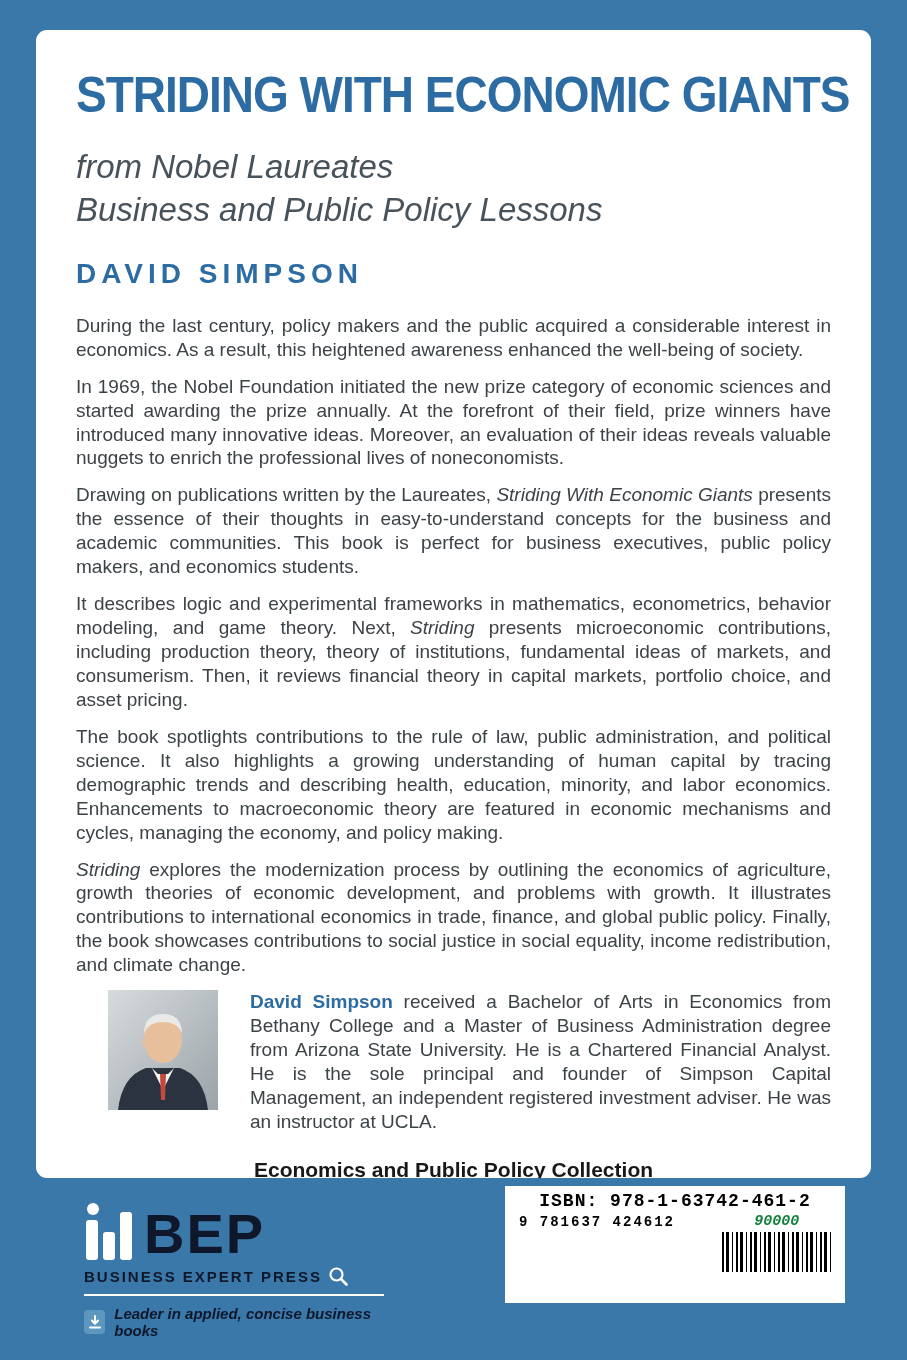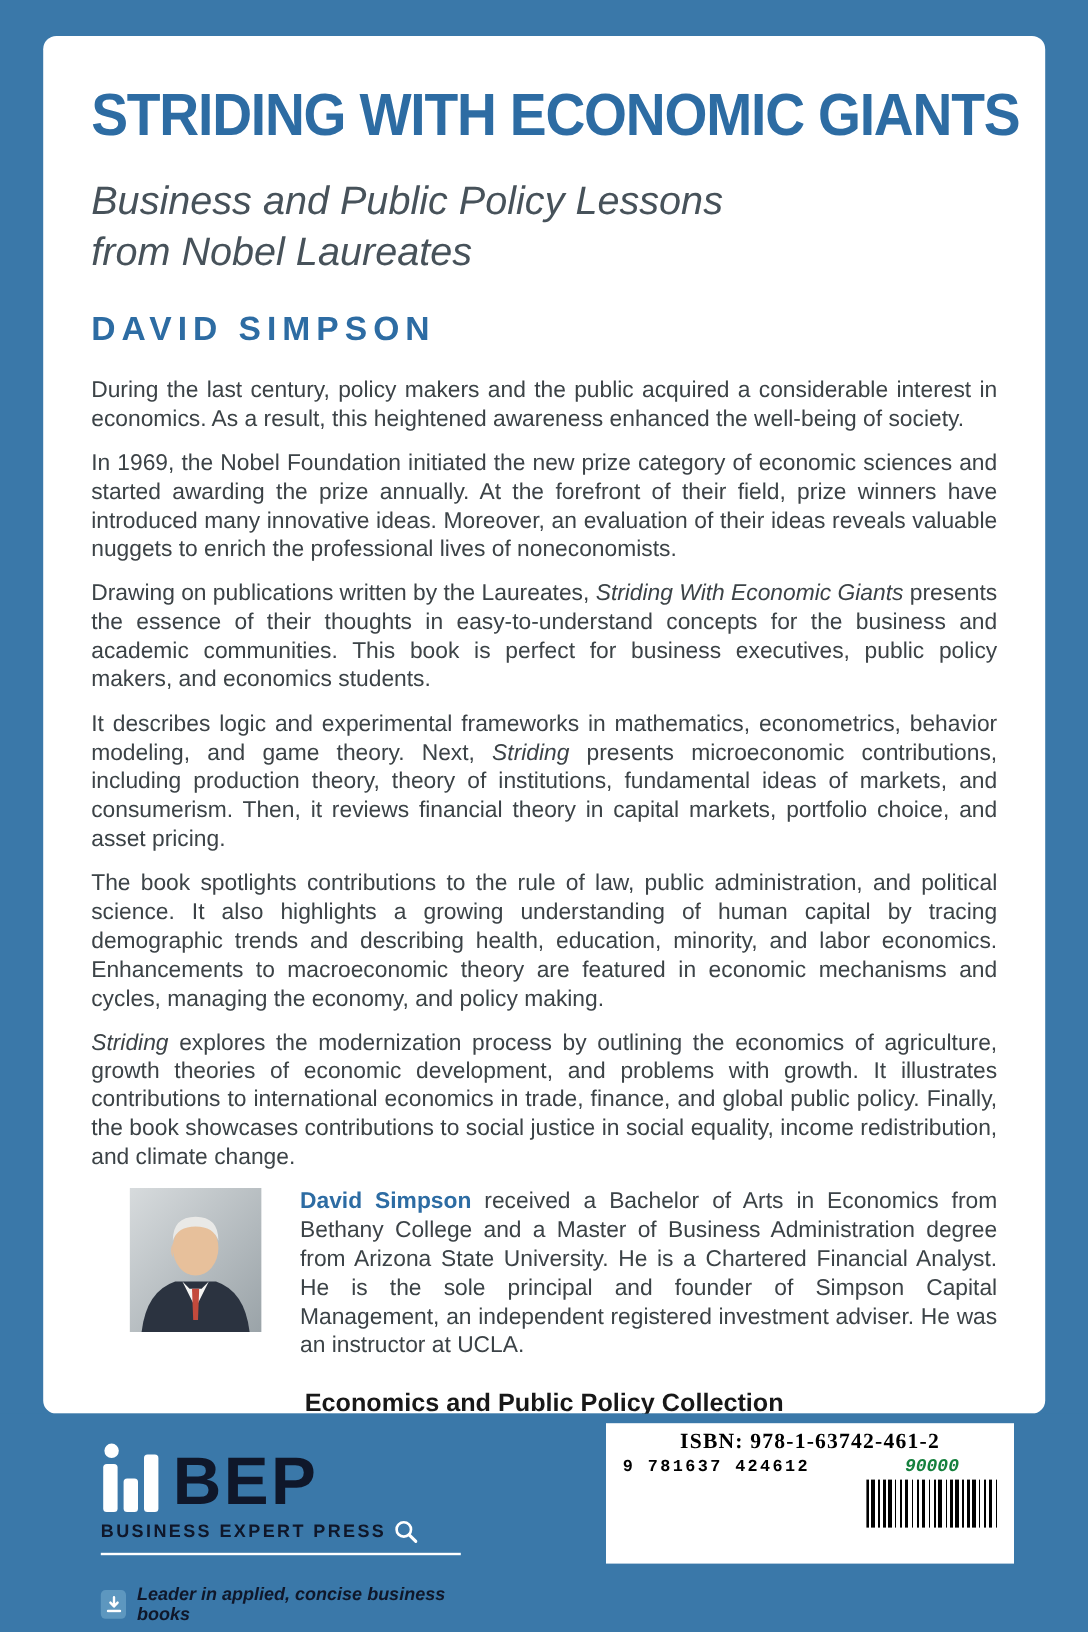--- a/index.html
+++ b/index.html
@@ -108,37 +108,37 @@
   .bep-text{
     font-size:56px;font-weight:700;letter-spacing:2px;line-height:0.95;
   }
   .press-row{
     display:flex;align-items:center;gap:6px;
     margin-top:6px;padding-bottom:8px;
     border-bottom:2px solid #ffffff;
     font-size:15px;font-weight:700;letter-spacing:2px;
   }
   .tagline-row{
-    display:flex;align-items:center;gap:9px;margin-top:24px;
+    display:flex;align-items:center;gap:9px;margin-top:9px;
   }
   .dl-chip{
     width:24px;height:24px;border-radius:4px;
     background:#5d97bf;display:flex;align-items:center;justify-content:center;
   }
   .tagline-text{font-style:italic;font-weight:700;font-size:15px;}
 
   
   .barcode-box{
     position:absolute;right:62px;top:1186px;
     width:340px;height:117px;
     background:#fff;
     padding:5px 10px 4px 10px;
   }
   .isbn-line{
-    font-family:Liberation Serif, serif;
+    font-family:Liberation Mono, monospace;
     font-weight:700;font-size:18px;
     text-align:center;letter-spacing:1px;color:#000;
   }
   .bc-columns{display:flex;gap:10px;margin-top:2px;padding:0 4px;}
   .bc-main{flex:1 1 64%;display:flex;flex-direction:row;}
   .bc-addon{flex:1 1 36%;display:flex;flex-direction:column;}
   .bars-main{
     height:52px;
     background:repeating-linear-gradient(90deg,
       #000 0 2px,#fff 2px 5px,#000 5px 6px,#fff 6px 8px,
@@ -161,22 +161,22 @@
 </style>
 </head>
 <body>
 
 <div class="page">
 
   <div class="content">
     <div class="book-title">STRIDING WITH ECONOMIC GIANTS</div>
 
     <div class="subtitle">
+      <div>from Nobel Laureates</div>
       <div>Business and Public Policy Lessons</div>
-      <div>from Nobel Laureates</div>
     </div>
 
     <div class="author">DAVID SIMPSON</div>
 
     <div class="body-copy">
         <p class="body-para"><span>During the last century, policy makers and the public acquired a considerable interest in economics. As a result, this heightened awareness enhanced the well-being of society.</span></p>
         <p class="body-para"><span>In 1969, the Nobel Foundation initiated the new prize category of economic sciences and started awarding the prize annually. At the forefront of their field, prize winners have introduced many innovative ideas. Moreover, an evaluation of their ideas reveals valuable nuggets to enrich the professional lives of noneconomists.</span></p>
         <p class="body-para"><span>Drawing on publications written by the Laureates, </span><span class="seg-i">Striding With Economic Giants</span><span> presents the essence of their thoughts in easy-to-understand concepts for the business and academic communities. This book is perfect for business executives, public policy makers, and economics students.</span></p>
         <p class="body-para"><span>It describes logic and experimental frameworks in mathematics, econometrics, behavior modeling, and game theory. Next, </span><span class="seg-i">Striding</span><span> presents microeconomic contributions, including production theory, theory of institutions, fundamental ideas of markets, and consumerism. Then, it reviews financial theory in capital markets, portfolio choice, and asset pricing.</span></p>
         <p class="body-para"><span>The book spotlights contributions to the rule of law, public administration, and political science. It also highlights a growing understanding of human capital by tracing demographic trends and describing health, education, minority, and labor economics. Enhancements to macroeconomic theory are featured in economic mechanisms and cycles, managing the economy, and policy making.</span></p>

